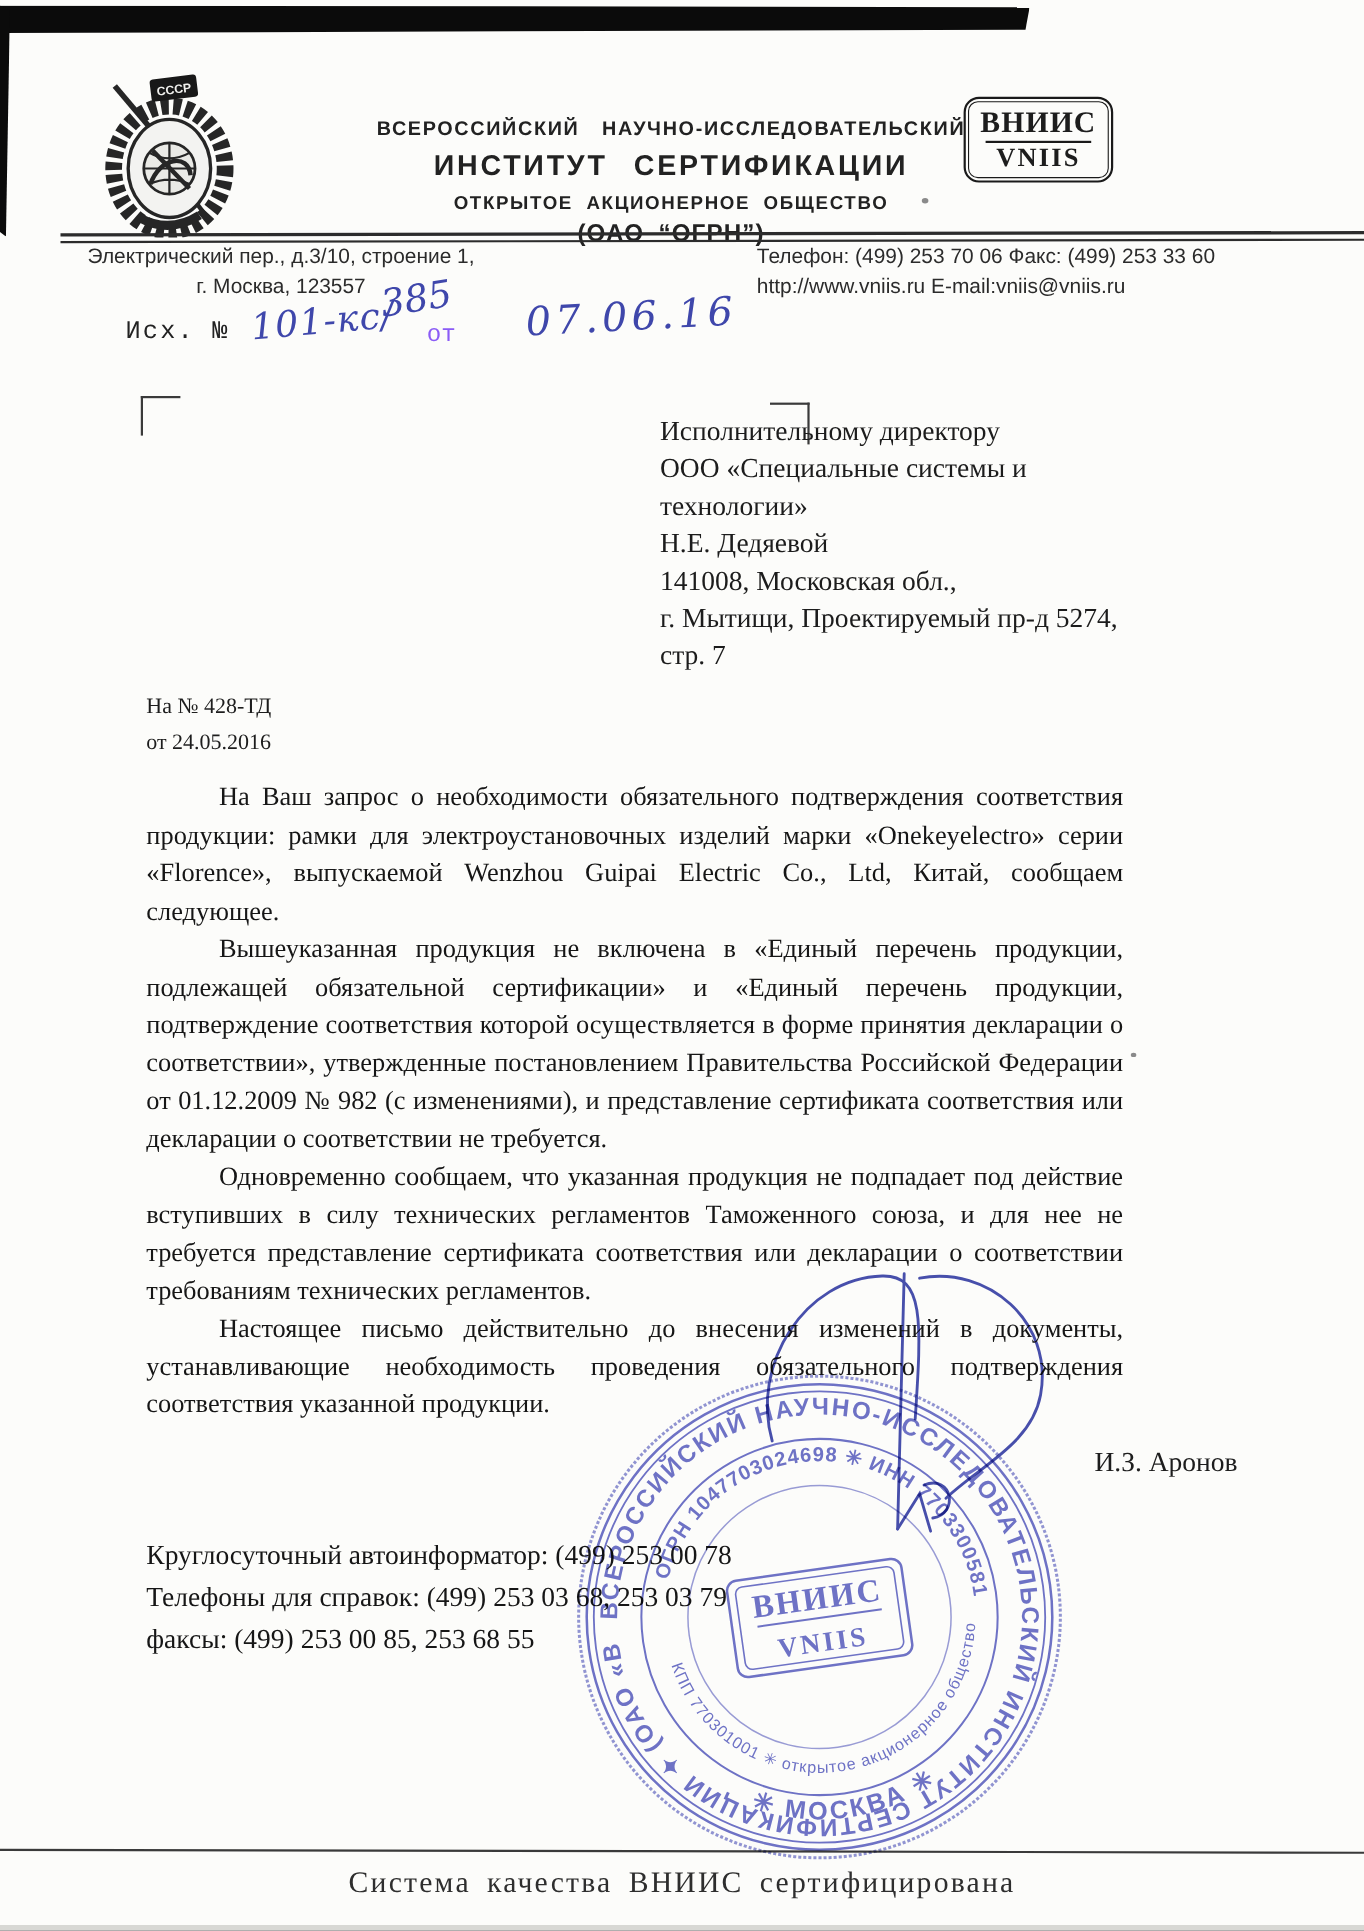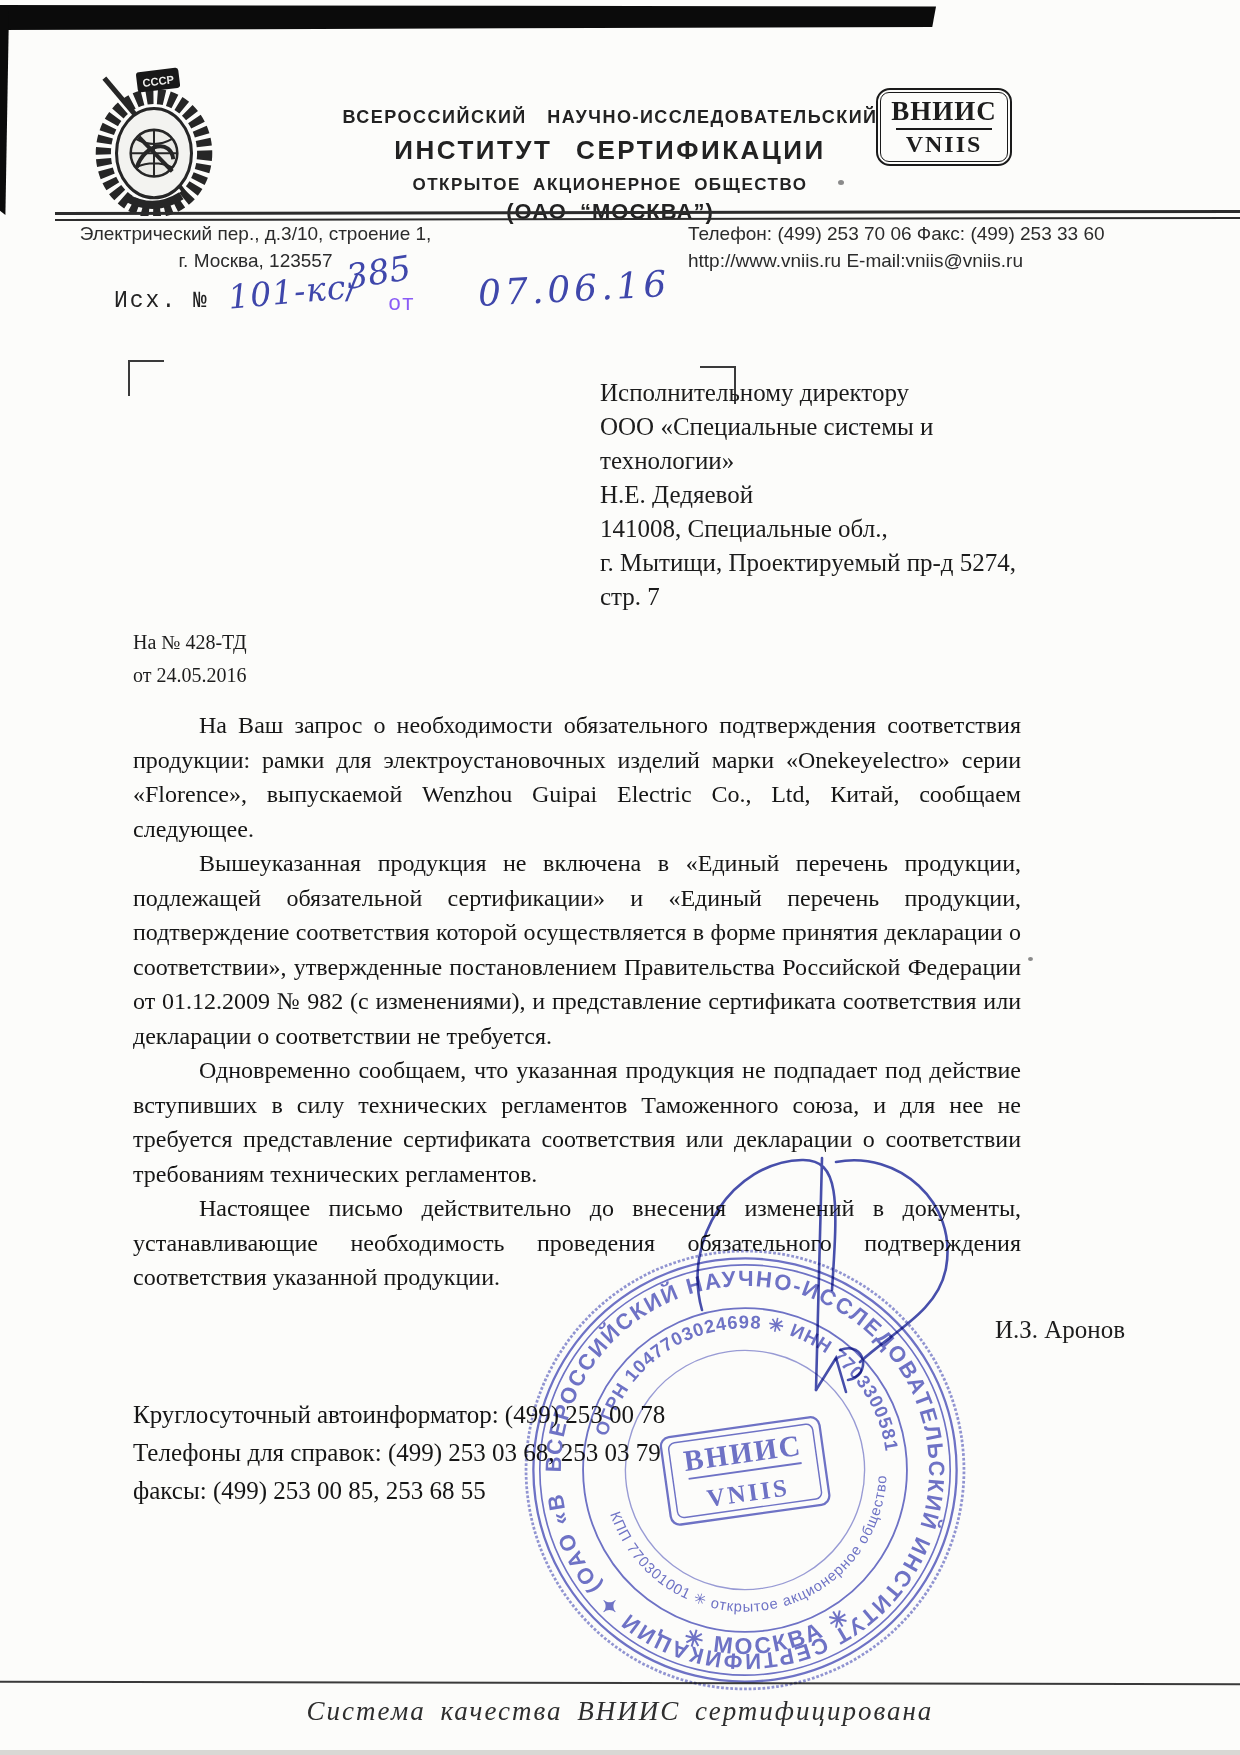--- a/index.html
+++ b/index.html
@@ -73,21 +73,21 @@
     line-height:38px;color:#161616;z-index:2;}
 
   .stamp{position:absolute;left:515px;top:1240px;width:460px;height:460px;
     transform:rotate(-8deg);opacity:0.88;mix-blend-mode:multiply;z-index:5;}
   .signature-svg{position:absolute;left:640px;top:1140px;width:340px;height:280px;z-index:6;
     mix-blend-mode:multiply;}
 
   .rule-bottom{position:absolute;left:0;top:1682px;width:1240px;height:2px;background:#3a3a3a;
     transform:rotate(0.12deg);}
   .bottom-note{position:absolute;left:0;top:1696px;width:1240px;text-align:center;
-    font-size:27px;font-style:italic;letter-spacing:2px;word-spacing:6px;color:#2e2e2e;}
+    font-size:27px;letter-spacing:2px;word-spacing:6px;color:#2e2e2e;}
 </style>
 </head>
 <body>
 
 <div class="page">
 
   <div class="scan-top"></div>
   <div class="scan-left"></div>
   <div class="speck" style="left:838px;top:180px;width:6px;height:5px;"></div>
   <div class="speck" style="left:1028px;top:957px;width:5px;height:4px;"></div>
@@ -108,21 +108,21 @@
     <g transform="rotate(-7 68 16)">
       <rect x="48" y="6" width="42" height="20" rx="3" fill="#181818"></rect>
       <text x="69" y="21" text-anchor="middle" font-family="Liberation Sans, sans-serif" font-size="11" font-weight="bold" fill="#efefec">СССР</text>
     </g>
   </svg>
 
   <div class="org-block">
     <div class="org1">ВСЕРОССИЙСКИЙ НАУЧНО-ИССЛЕДОВАТЕЛЬСКИЙ</div>
     <div class="org2">ИНСТИТУТ СЕРТИФИКАЦИИ</div>
     <div class="org3">ОТКРЫТОЕ АКЦИОНЕРНОЕ ОБЩЕСТВО</div>
-    <div class="org4">(ОАО “МОСКВА”)</div>
+    <div class="org4">(ОАО “ОГРН”)</div>
   </div>
 
   <div class="vniis-box">
     <div class="vniis-box-inner">
       <div class="vniis-ru">ВНИИС</div>
       <div class="vniis-divider"></div>
       <div class="vniis-en">VNIIS</div>
     </div>
   </div>
 
@@ -144,21 +144,21 @@
   <div class="hw hw-date">07.06.16</div>
 
   <div class="corner-l"></div>
   <div class="corner-r"></div>
 
   <div class="recipient">
     <div>Исполнительному директору</div>
     <div>ООО «Специальные системы и</div>
     <div>технологии»</div>
     <div>Н.Е. Дедяевой</div>
-    <div>141008, Специальные обл.,</div>
+    <div>141008, Московская обл.,</div>
     <div>г. Мытищи, Проектируемый пр-д 5274,</div>
     <div>стр. 7</div>
   </div>
 
   <div class="reply-ref">
     <div>На  № 428-ТД</div>
     <div>от   24.05.2016</div>
   </div>
 
   <div class="body-text">

